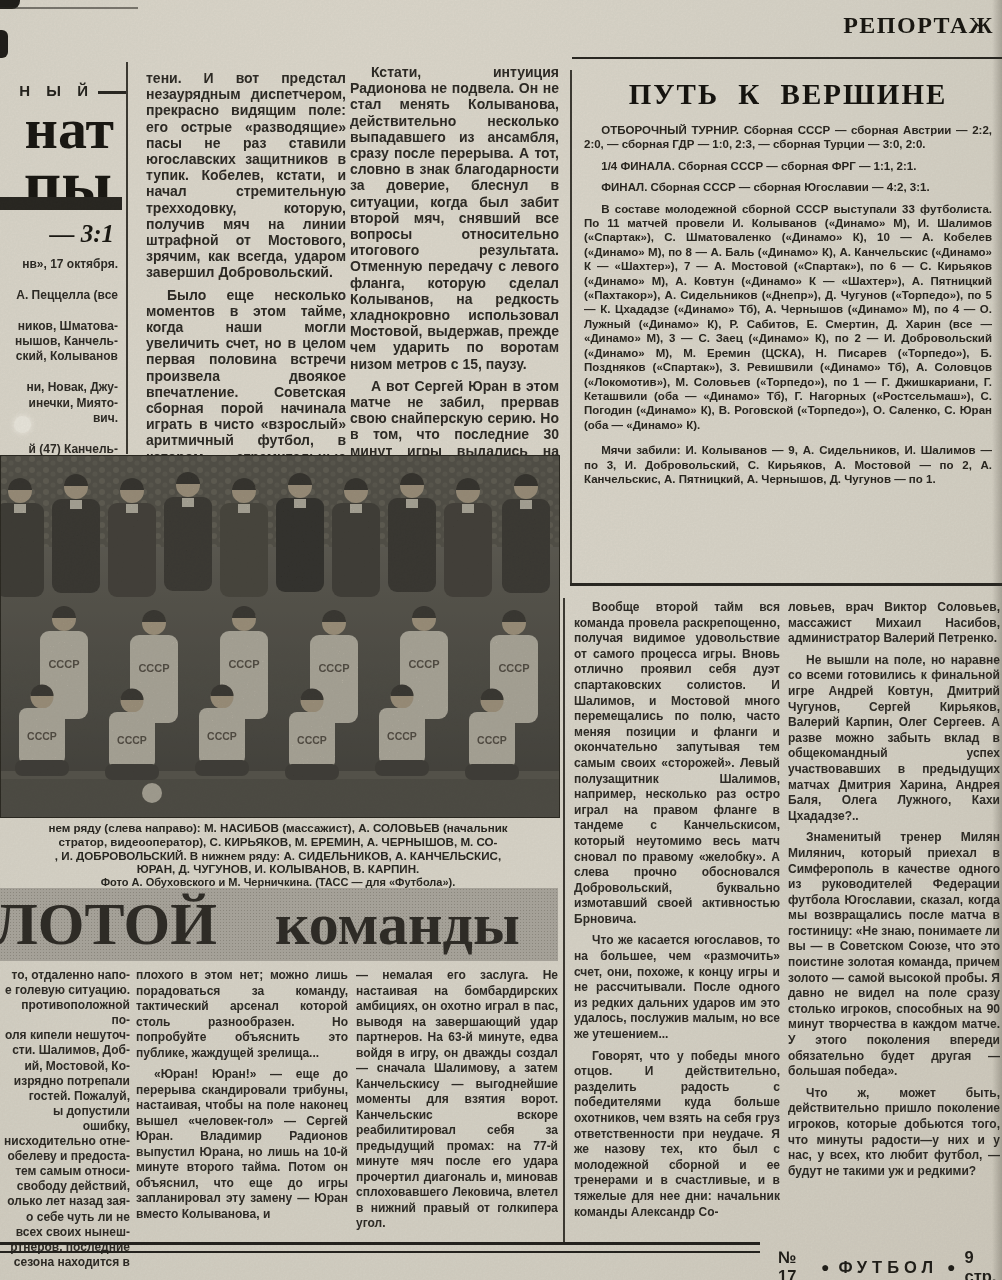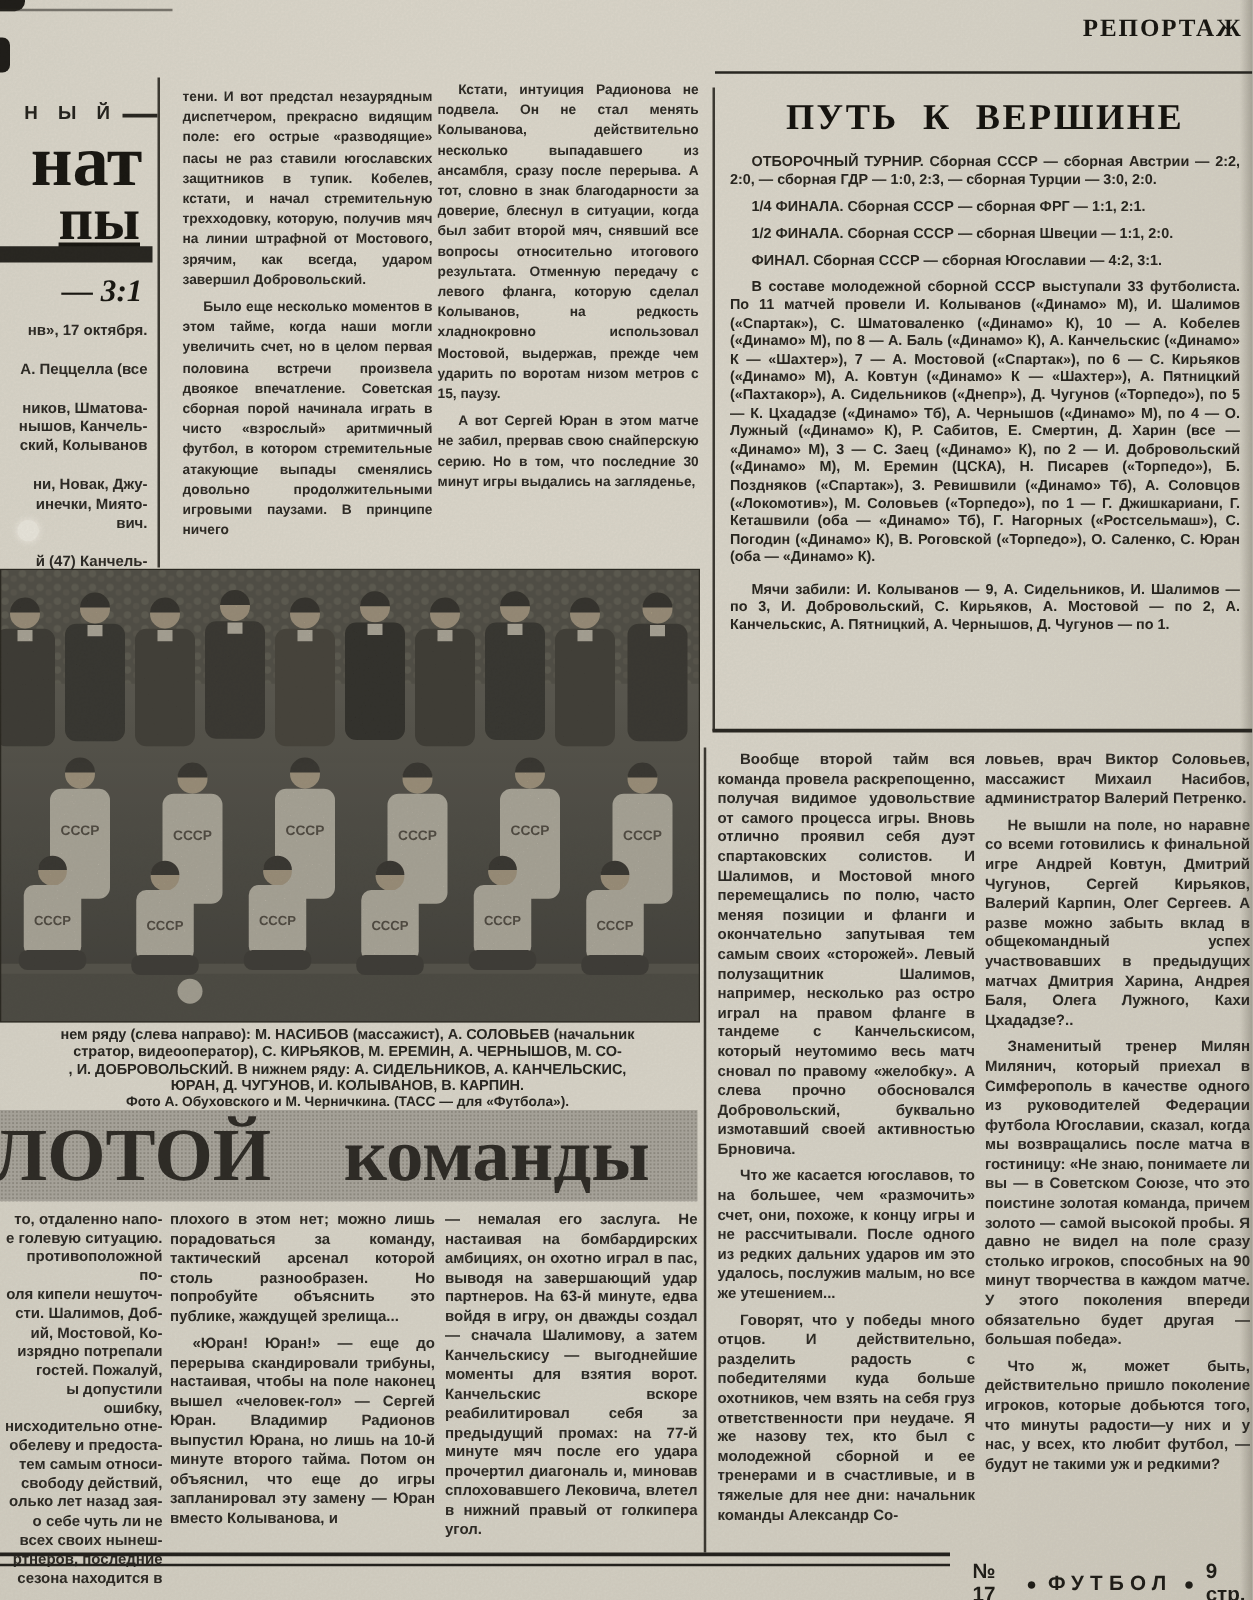--- a/index.html
+++ b/index.html
@@ -13,26 +13,26 @@
   }
   .abs{position:absolute;}
   
   .hrule{background:#26241f;}
   .vrule{background:#3a3730;}
   .dbl-rule{border-top:3px solid #211f1b;border-bottom:2px solid #211f1b;height:6px;background:transparent;}
   .artifact{background:#1d1b17;}
   .white-spot{background:#e9e6dc;border-radius:50%;box-shadow:0 0 4px 2px rgba(233,230,220,.7);}
   .right-shade{background:linear-gradient(to right, rgba(60,55,45,0), rgba(60,55,45,.28));}
   
-  .body-text{font-weight:700;font-size:11px;line-height:16.2px;text-align:justify;color:#2b2823;}
+  .body-text{font-weight:700;font-size:14px;line-height:16.2px;text-align:justify;color:#2b2823;}
   .body-text p{margin:0 0 6px 0;text-indent:1.5em;}
   .body-text p.cont{text-indent:0;}
   .frag-lines{font-weight:700;font-size:12px;line-height:15.4px;white-space:pre-line;text-align:right;color:#2b2823;}
   .section-head{
-    font-family:"Liberation Serif",serif;font-weight:700;font-size:20px;
+    font-family:"Liberation Serif",serif;font-weight:700;font-size:24px;
     letter-spacing:1.5px;color:#16140f;
   }
   
   .kicker{font-weight:700;font-size:15px;letter-spacing:6px;color:#22201b;}
   .big-frag{font-family:"Liberation Serif",serif;font-weight:700;color:#16140f;}
   .score-frag{font-family:"Liberation Serif",serif;font-weight:700;font-style:italic;font-size:25px;color:#16140f;}
   
   .box-title{
     font-family:"Liberation Serif",serif;font-weight:700;font-size:29px;
     letter-spacing:2px;word-spacing:10px;text-align:center;color:#12100c;margin:6px 0 12px 0;
@@ -75,21 +75,21 @@
   <div class="abs hrule" style="left:0;top:7px;width:138px;height:2px;opacity:.55;"></div>
   <div class="abs right-shade" style="right:0;top:0;width:10px;height:1280px;"></div>
 
   <div class="abs section-head" style="top:12px;right:8px;">РЕПОРТАЖ</div>
   <div class="abs hrule" style="left:572px;top:57px;width:430px;height:2px;"></div>
 
   <div class="abs" style="left:0;top:60px;width:122px;height:396px;">
     <div class="abs kicker" style="top:22px;right:28px;">Н Ы Й</div>
     <div class="abs hrule" style="top:31px;right:-4px;width:28px;height:2.5px;"></div>
     <div class="abs big-frag" style="top:40px;right:8px;font-size:58px;line-height:1;">нат</div>
-    <div class="abs big-frag" style="top:92px;right:10px;font-size:48px;line-height:1;text-decoration:underline;">пы</div>
+    <div class="abs big-frag" style="top:92px;right:10px;font-size:65px;line-height:1;">пы</div>
     <div class="abs hrule" style="top:137px;left:0;width:122px;height:13px;"></div>
     <div class="abs score-frag" style="top:160px;right:8px;">— 3:1</div>
     <div class="abs frag-lines" style="top:197px;right:4px;width:120px;">нв», 17 октября.
 
 А. Пеццелла (все
 
 ников, Шматова-
 нышов, Канчель-
 ский, Колыванов
 
@@ -111,21 +111,20 @@
     <p>А вот Сергей Юран в этом матче не забил, прервав свою снайперскую серию. Но в том, что последние 30 минут игры выдались на загляденье,</p>
   </div>
 
   <div class="abs vrule" style="left:570px;top:70px;width:2px;height:515px;"></div>
   <div class="abs hrule" style="left:570px;top:583px;width:432px;height:2.5px;"></div>
   <div class="abs" style="left:584px;top:72px;width:408px;height:508px;overflow:hidden;">
     <div class="box-title">ПУТЬ К ВЕРШИНЕ</div>
     <div class="box-text">
       <p>ОТБОРОЧНЫЙ ТУРНИР. Сборная СССР — сборная Австрии — 2:2, 2:0, — сборная ГДР — 1:0, 2:3, — сборная Турции — 3:0, 2:0.</p>
       <p>1/4 ФИНАЛА. Сборная СССР — сборная ФРГ — 1:1, 2:1.</p>
-      <p>1/2 ФИНАЛА. Сборная СССР — сборная Швеции — 1:1, 2:0.</p>
       <p>ФИНАЛ. Сборная СССР — сборная Югославии — 4:2, 3:1.</p>
       <p>В составе молодежной сборной СССР выступали 33 футболиста. По 11 матчей провели И. Колыванов («Динамо» М), И. Шалимов («Спартак»), С. Шматоваленко («Динамо» К), 10 — А. Кобелев («Динамо» М), по 8 — А. Баль («Динамо» К), А. Канчельскис («Динамо» К — «Шахтер»), 7 — А. Мостовой («Спартак»), по 6 — С. Кирьяков («Динамо» М), А. Ковтун («Динамо» К — «Шахтер»), А. Пятницкий («Пахтакор»), А. Сидельников («Днепр»), Д. Чугунов («Торпедо»), по 5 — К. Цхададзе («Динамо» Тб), А. Чернышов («Динамо» М), по 4 — О. Лужный («Динамо» К), Р. Сабитов, Е. Смертин, Д. Харин (все — «Динамо» М), 3 — С. Заец («Динамо» К), по 2 — И. Добровольский («Динамо» М), М. Еремин (ЦСКА), Н. Писарев («Торпедо»), Б. Поздняков («Спартак»), З. Ревишвили («Динамо» Тб), А. Соловцов («Локомотив»), М. Соловьев («Торпедо»), по 1 — Г. Джишкариани, Г. Кеташвили (оба — «Динамо» Тб), Г. Нагорных («Ростсельмаш»), С. Погодин («Динамо» К), В. Роговской («Торпедо»), О. Саленко, С. Юран (оба — «Динамо» К).</p>
       <p class="goals">Мячи забили: И. Колыванов — 9, А. Сидельников, И. Шалимов — по 3, И. Добровольский, С. Кирьяков, А. Мостовой — по 2, А. Канчельскис, А. Пятницкий, А. Чернышов, Д. Чугунов — по 1.</p>
     </div>
   </div>
 
   <div class="abs" style="left:0;top:455px;width:560px;height:363px;">
     <svg width="560" height="363" viewBox="0 0 560 363">
       <defs>
         <linearGradient id="phbg" x1="0" y1="0" x2="0" y2="1">

